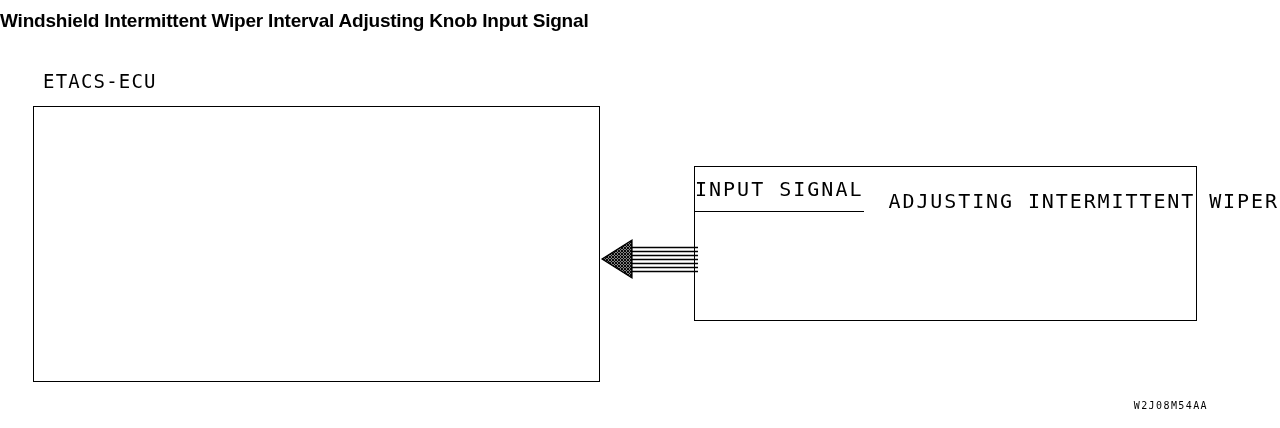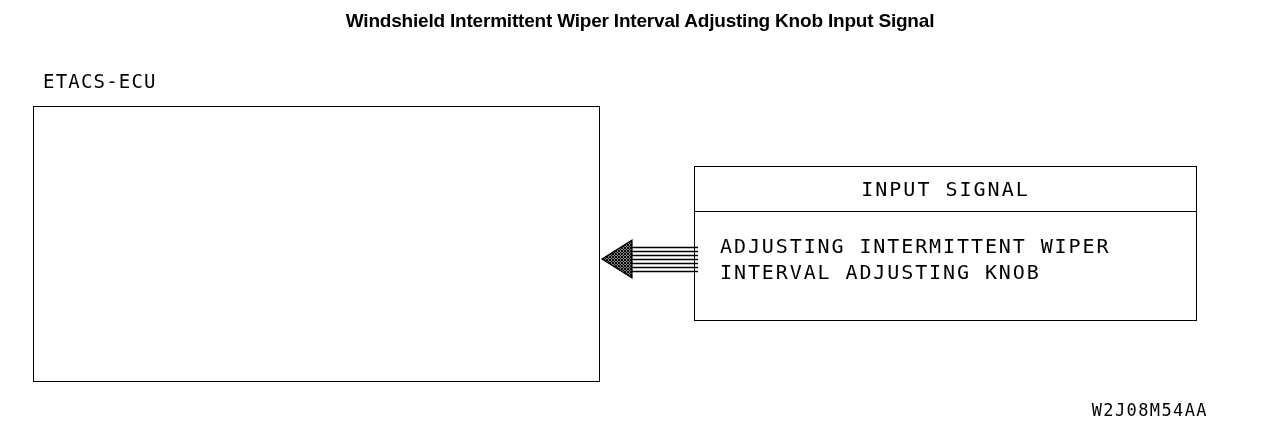--- a/index.html
+++ b/index.html
@@ -15,21 +15,20 @@
     font-family: "Liberation Sans", sans-serif;
     color: #000000;
   }
 
   
   #diagram-title {
     position: absolute;
     left: 0;
     top: 10px;
     width: 1280px;
-    text-align: center;
     font-family: "Liberation Sans", sans-serif;
     font-weight: bold;
     font-size: 19px;
     letter-spacing: -0.2px;
     white-space: nowrap;
     color: #000000;
   }
 
   
   #ecu-label {
@@ -60,21 +59,21 @@
   #signal-box {
     position: absolute;
     left: 694px;
     top: 166px;
     width: 503px;
     height: 155px;
     border: 1px solid #000000;
     box-sizing: border-box;
     background: #ffffff;
     display: flex;
-    flex-direction: column;
+    flex-direction: row;
   }
   #signal-header {
     height: 45px;
     border-bottom: 1px solid #000000;
     box-sizing: border-box;
     display: flex;
     align-items: center;
     justify-content: center;
   }
   #signal-header-text {
@@ -105,42 +104,41 @@
     width: 100px;
     height: 46px;
   }
 
   
   #drawing-code {
     position: absolute;
     right: 72px;
     top: 400px;
     font-family: "DejaVu Sans Mono", "Liberation Mono", monospace;
-    font-size: 17px;
+    font-size: 10px;
     letter-spacing: 1.4px;
     white-space: nowrap;
     color: #000000;
   }
 </style>
 </head>
 <body>
 
 <div id="diagram-title">Windshield Intermittent Wiper Interval Adjusting Knob Input Signal</div>
 
 <div id="ecu-label">ETACS-ECU</div>
 
 <div id="ecu-box"></div>
 
 <div id="signal-box">
   <div id="signal-header">
     <span id="signal-header-text">INPUT SIGNAL</span>
   </div>
   <div id="signal-body">
     <div class="signal-body-line">ADJUSTING INTERMITTENT WIPER</div>
-    <div class="signal-body-line">INTERVAL ADJUSTING KNOB</div>
   </div>
 </div>
 
 <svg id="connector-arrow" viewBox="0 0 100 46" width="100" height="46">
   <defs>
 
     <pattern id="hatch" width="3" height="3" patternUnits="userSpaceOnUse">
       <path d="M0,3 L3,0" stroke="#000000" stroke-width="1.1"></path>
       <path d="M0,0 L3,3" stroke="#000000" stroke-width="1.1"></path>
     </pattern>

